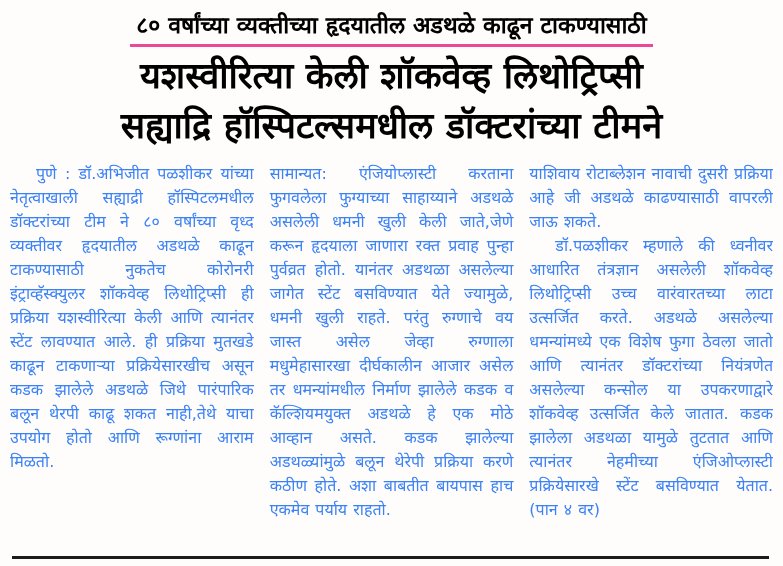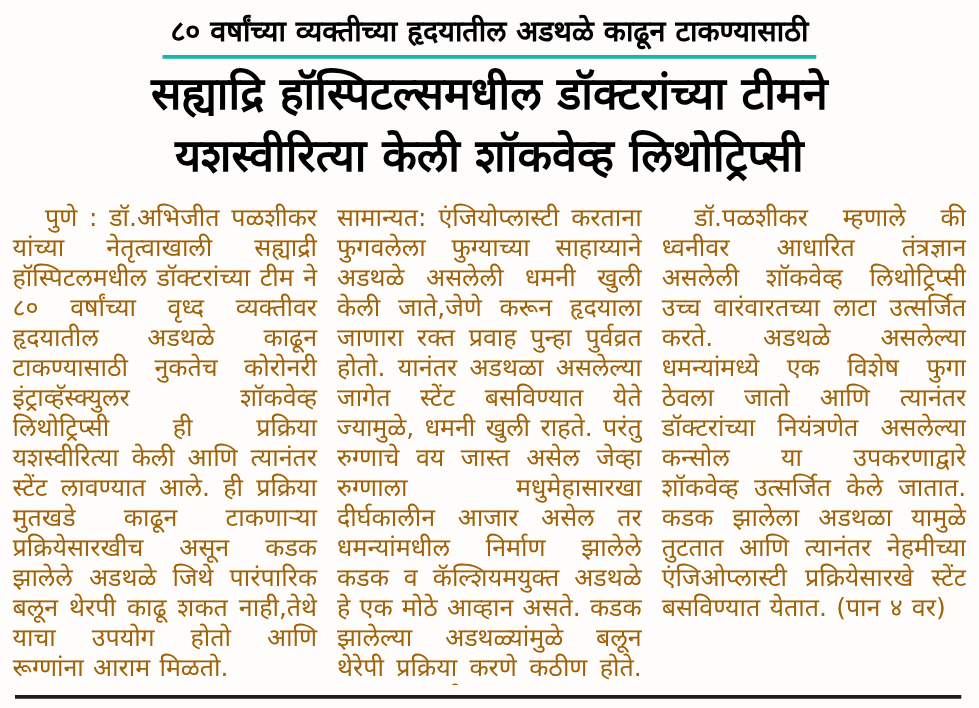--- a/index.html
+++ b/index.html
@@ -24,21 +24,21 @@
   .kicker-wrap {
     text-align: center;
   }
   .kicker {
     display: inline-block;
     font-size: 23px;
     font-weight: 700;
     color: #000;
     letter-spacing: 0px;
     padding: 0 6px 4px 6px;
-    border-bottom: 3px solid #14b8a6;
+    border-bottom: 3px solid #ec4899;
   }
   .headline {
     margin-top: 4px;
     text-align: center;
     font-size: 36px;
     line-height: 1.38;
     font-weight: 700;
     color: #000;
   }
   .headline .hl-line {
@@ -49,23 +49,23 @@
     display: flex;
     gap: 16px;
     margin-top: 12px;
     height: 386px;
     overflow: hidden;
   }
   .col {
     flex: 1 1 0;
     min-width: 0;
     text-align: justify;
-    font-size: 20px;
+    font-size: 16px;
     line-height: 24px;
-    color: #a16207;
+    color: #3b82f6;
   }
   .col p {
     margin: 0;
     word-spacing: 1px;
   }
   .col p.indent {
     text-indent: 26px;
   }
   .bottom-rule {
     height: 0;
@@ -76,35 +76,36 @@
 </head>
 <body>
 
 <div class="page">
 
   <div class="kicker-wrap">
     <span class="kicker">८० वर्षांच्या व्यक्तीच्या हृदयातील अडथळे काढून टाकण्यासाठी</span>
   </div>
 
   <h1 class="headline" style="margin:4px 0 0 0;">
+    <span class="hl-line">यशस्वीरित्या केली शॉकवेव्ह लिथोट्रिप्सी</span>
     <span class="hl-line">सह्याद्रि हॉस्पिटल्समधील डॉक्टरांच्या टीमने</span>
-    <span class="hl-line">यशस्वीरित्या केली शॉकवेव्ह लिथोट्रिप्सी</span>
   </h1>
 
   <div class="columns">
 
     <div class="col">
       <p class="indent">पुणे : डॉ.अभिजीत पळशीकर यांच्या नेतृत्वाखाली सह्याद्री हॉस्पिटलमधील डॉक्टरांच्या टीम ने ८० वर्षांच्या वृध्द व्यक्तीवर हृदयातील अडथळे काढून टाकण्यासाठी नुकतेच कोरोनरी इंट्राव्हॅस्क्युलर शॉकवेव्ह लिथोट्रिप्सी ही प्रक्रिया यशस्वीरित्या केली आणि त्यानंतर स्टेंट लावण्यात आले. ही प्रक्रिया मुतखडे काढून टाकणाऱ्या प्रक्रियेसारखीच असून कडक झालेले अडथळे जिथे पारंपारिक बलून थेरपी काढू शकत नाही,तेथे याचा उपयोग होतो आणि रूग्णांना आराम मिळतो.</p>
     </div>
 
     <div class="col">
       <p>सामान्यत: एंजियोप्लास्टी करताना फुगवलेला फुग्याच्या साहाय्याने अडथळे असलेली धमनी खुली केली जाते,जेणे करून हृदयाला जाणारा रक्त प्रवाह पुन्हा पुर्वव्रत होतो. यानंतर अडथळा असलेल्या जागेत स्टेंट बसविण्यात येते ज्यामुळे, धमनी खुली राहते. परंतु रुग्णाचे वय जास्त असेल जेव्हा रुग्णाला मधुमेहासारखा दीर्घकालीन आजार असेल तर धमन्यांमधील निर्माण झालेले कडक व कॅल्शियमयुक्त अडथळे हे एक मोठे आव्हान असते. कडक झालेल्या अडथळ्यांमुळे बलून थेरेपी प्रक्रिया करणे कठीण होते. अशा बाबतीत बायपास हाच एकमेव पर्याय राहतो.</p>
     </div>
 
     <div class="col">
+      <p>याशिवाय रोटाब्लेशन नावाची दुसरी प्रक्रिया आहे जी अडथळे काढण्यासाठी वापरली जाऊ शकते.</p>
       <p class="indent">डॉ.पळशीकर म्हणाले की ध्वनीवर आधारित तंत्रज्ञान असलेली शॉकवेव्ह लिथोट्रिप्सी उच्च वारंवारतच्या लाटा उत्सर्जित करते. अडथळे असलेल्या धमन्यांमध्ये एक विशेष फुगा ठेवला जातो आणि त्यानंतर डॉक्टरांच्या नियंत्रणेत असलेल्या कन्सोल या उपकरणाद्वारे शॉकवेव्ह उत्सर्जित केले जातात. कडक झालेला अडथळा यामुळे तुटतात आणि त्यानंतर नेहमीच्या एंजिओप्लास्टी प्रक्रियेसारखे स्टेंट बसविण्यात येतात. (पान ४ वर)</p>
     </div>
 
   </div>
 
   <div class="bottom-rule"></div>
 
 </div>
 
 </body></html>

